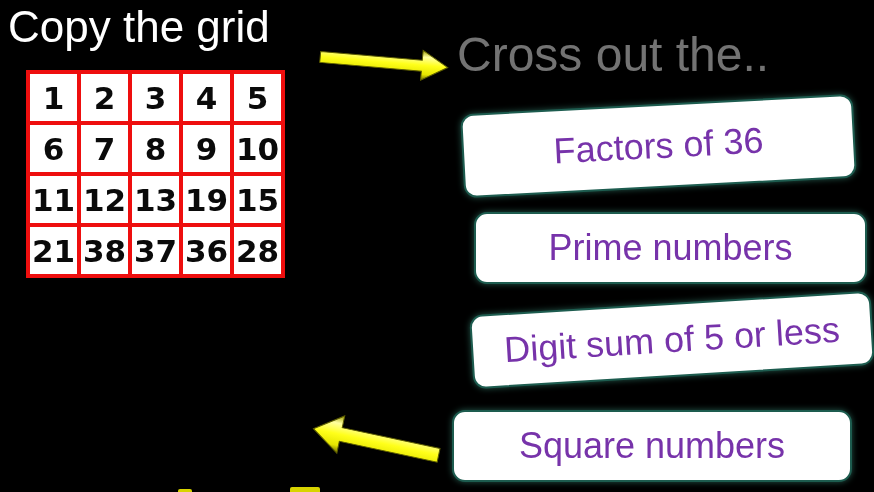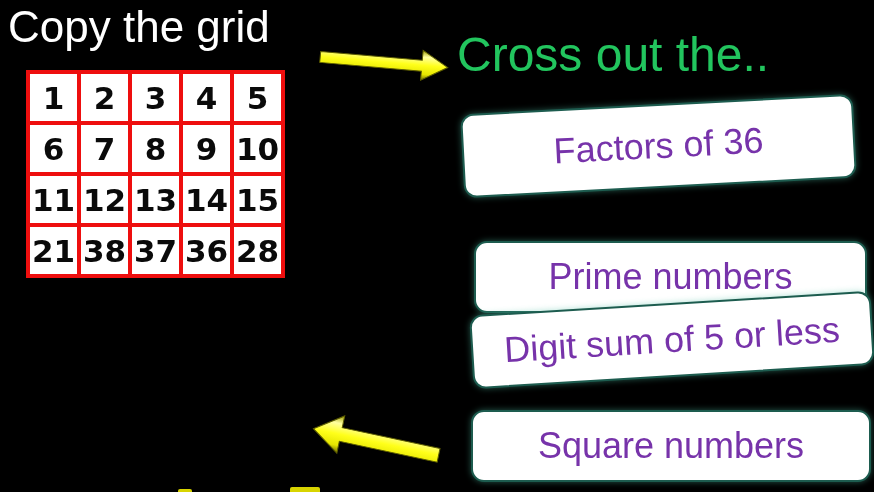--- a/index.html
+++ b/index.html
@@ -12,21 +12,21 @@
   }
   .slide { position:absolute; inset:0;text-decoration:underline; }
 
   .title {
     position:absolute; left:8px; top:-2px;
     color:#fff; font-size:44px; line-height:1.3;
     letter-spacing:0px; white-space:nowrap;
   }
   .heading2 {
     position:absolute; left:457px; top:26px;
-    color:#22c55e; font-size:48px; line-height:1.2;
+    color:#737373; font-size:48px; line-height:1.2;
     white-space:nowrap;
   }
 
   
   table.grid {
     position:absolute; left:26px; top:70px;
     border-collapse:collapse;
   }
   table.grid td {
     width:47px; height:47px;
@@ -44,23 +44,23 @@
     position:absolute;
     background:#fff;
     border:2px solid #1d5c4f;
     border-radius:13px;
     box-shadow:0 0 6px rgba(80,190,165,0.45);
     display:flex; align-items:center; justify-content:center;
     color:#7733aa; font-size:36px; line-height:1;
     white-space:nowrap;
   }
   .card-1 { left:462px; top:104px; width:389px; height:80px; transform:rotate(-3deg); }
-  .card-2 { left:474px; top:212px; width:389px; height:68px;margin-top:29px; }
+  .card-2 { left:474px; top:212px; width:389px; height:68px; }
   .card-3 { left:471px; top:303px; width:398px; height:70px; transform:rotate(-3.5deg); }
-  .card-4 { left:471px; top:410px; width:396px; height:68px;text-align:right; }
+  .card-4 { left:452px; top:410px; width:396px; height:68px;text-align:right; }
 
   
   .arrow { position:absolute; }
   .arrow-right { left:318px; top:44px; width:132px; height:36px; transform:rotate(5deg); }
   .arrow-left  { left:310px; top:419px; width:132px; height:46px; transform:rotate(12deg); }
   .arrow svg { display:block; width:100%; height:100%; }
 
   
   .sliver { position:absolute; background:#d8d400; border-radius:2px 2px 0 0; }
   .sliver-1 { left:178px; top:489px; width:14px; height:3px; }
@@ -86,21 +86,21 @@
         <td>6</td>
         <td>7</td>
         <td>8</td>
         <td>9</td>
         <td>10</td>
       </tr>
       <tr>
         <td>11</td>
         <td>12</td>
         <td>13</td>
-        <td>14</td>
+        <td>19</td>
         <td>15</td>
       </tr>
       <tr>
         <td>21</td>
         <td>38</td>
         <td>37</td>
         <td>36</td>
         <td>28</td>
       </tr>
     </tbody>

